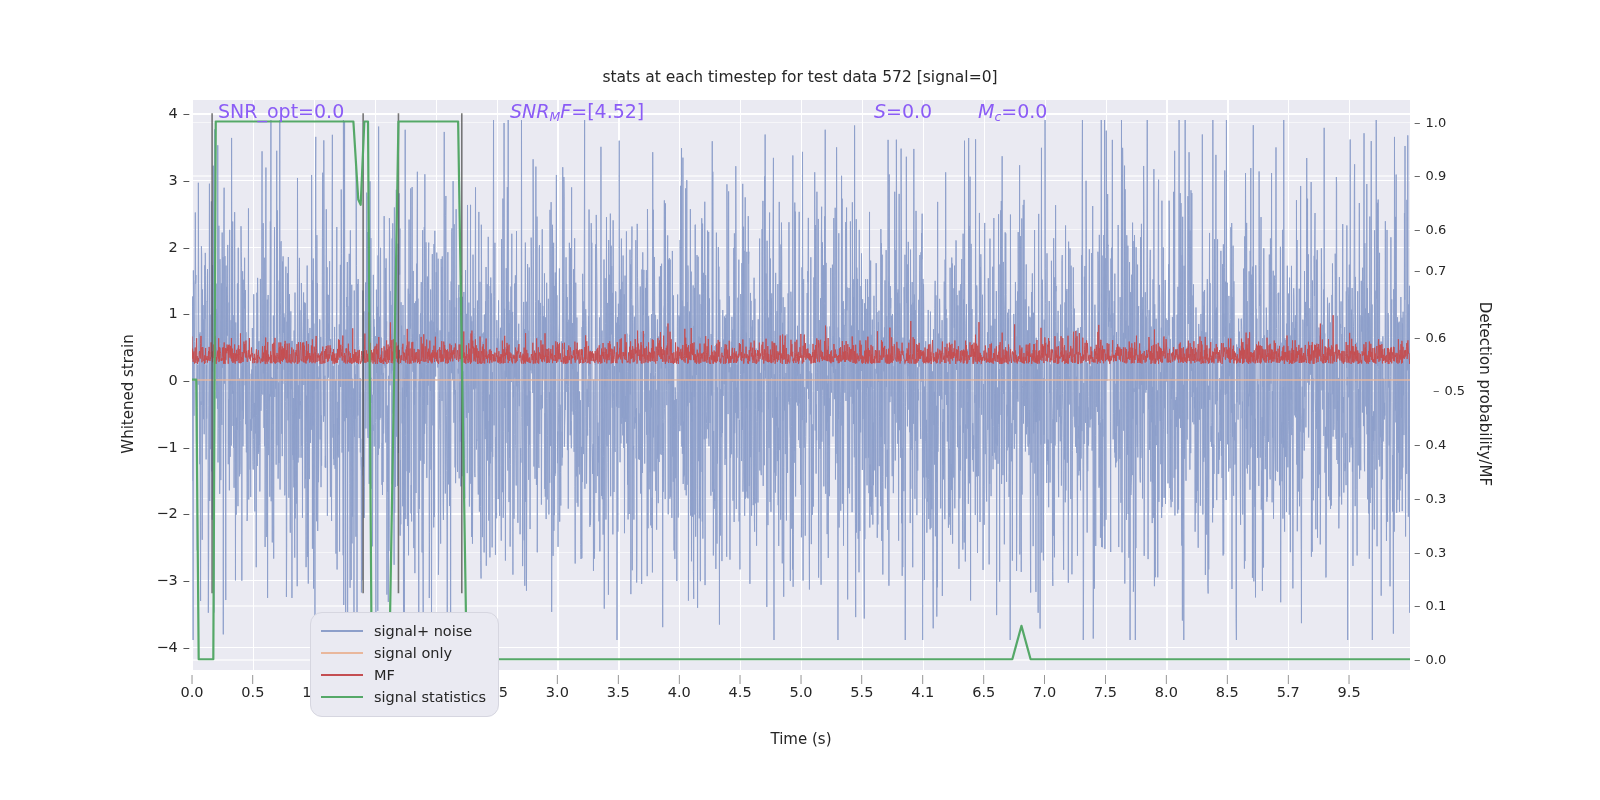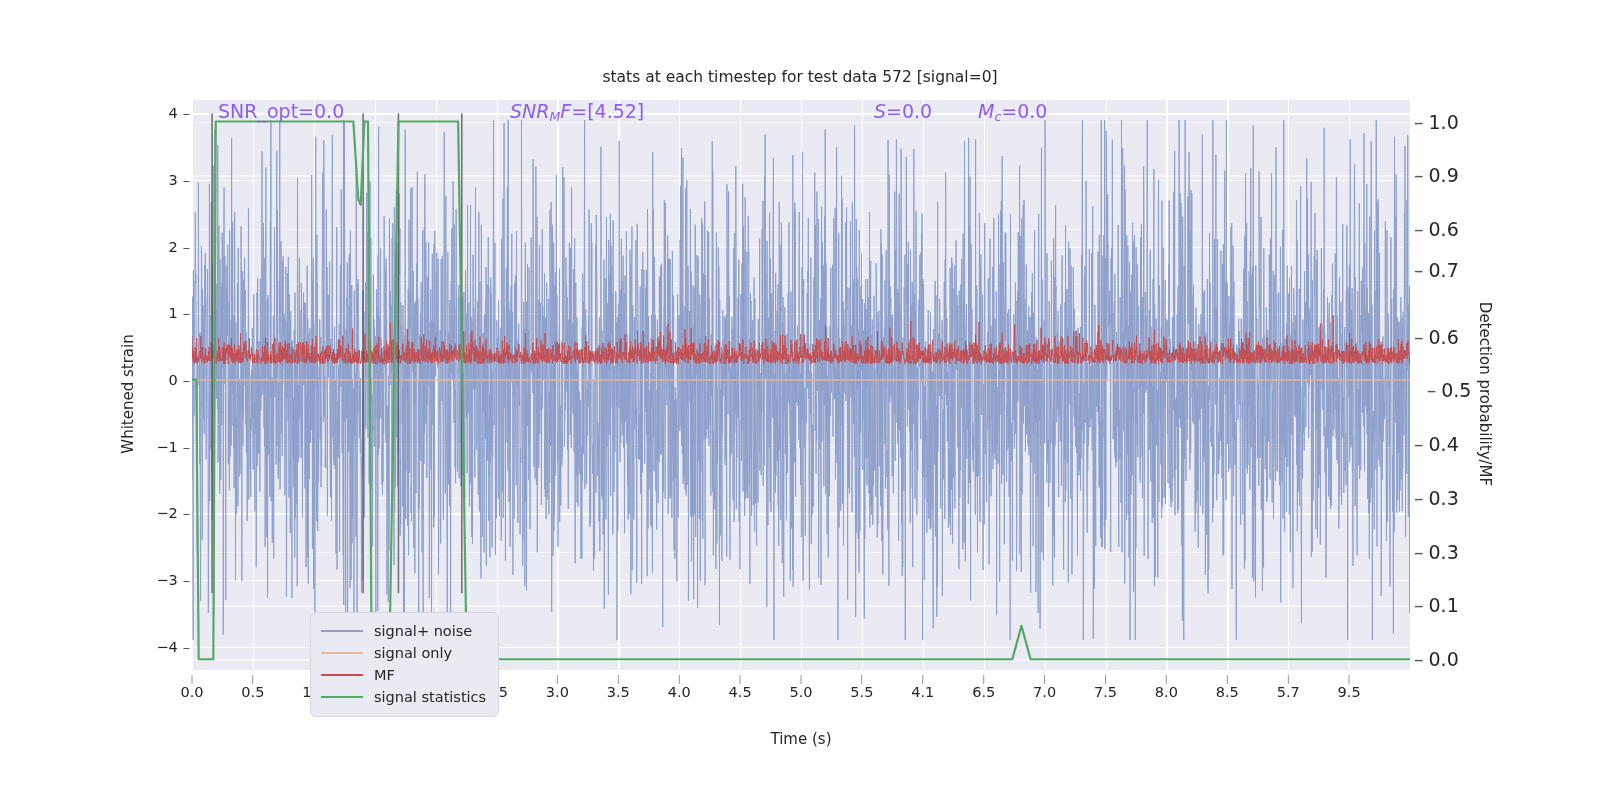--- a/index.html
+++ b/index.html
@@ -40,40 +40,40 @@
   }
   
   .ytick-left{
     position:absolute;right:1410px;width:60px;text-align:right;
     font-size:14.5px;color:#262626;transform:translateY(-50%);
     white-space:nowrap;
   }
   .ytick-left .tkdash{display:inline-block;margin-left:5px;color:#555;}
   .ytick-right{
     position:absolute;left:1414px;width:70px;text-align:left;
-    font-size:19px;color:#262626;transform:translateY(-50%);
+    font-size:13px;color:#262626;transform:translateY(-50%);
     white-space:nowrap;
   }
   .ytick-right .tkdash{display:inline-block;margin-right:5px;color:#555;}
   .xtick{
     position:absolute;top:676px;font-size:14.5px;color:#262626;
     transform:translateX(-50%);text-align:center;white-space:nowrap;
   }
   .xtick .tkdash{display:block;line-height:6px;color:#555;font-size:13px;}
   .xtick .tklab{display:block;margin-top:2px;}
 
   
   .annot{position:absolute;font-size:19px;color:#8b5cf6;white-space:nowrap;}
   .annot sub{font-size:12.5px;vertical-align:baseline;position:relative;top:3px;}
   .annot i{font-style:italic;}
 
   
   #legend{
     position:absolute;left:310px;top:612px;
-    background:#eaeaf2;border:1px solid #d6d6e0;border-radius:6px;
+    background:#eaeaf2;border:1px solid #d6d6e0;border-radius:12px;
     padding:7px 12px 8px 10px;
   }
   .legend-row{display:flex;align-items:center;height:22px;}
   .legend-swatch{width:42px;height:0;border-top-width:2.4px;border-top-style:solid;margin-right:11px;}
   .legend-label{font-size:14.5px;color:#262626;white-space:nowrap;}
 </style>
 </head>
 <body>
 
 <div id="figure">

